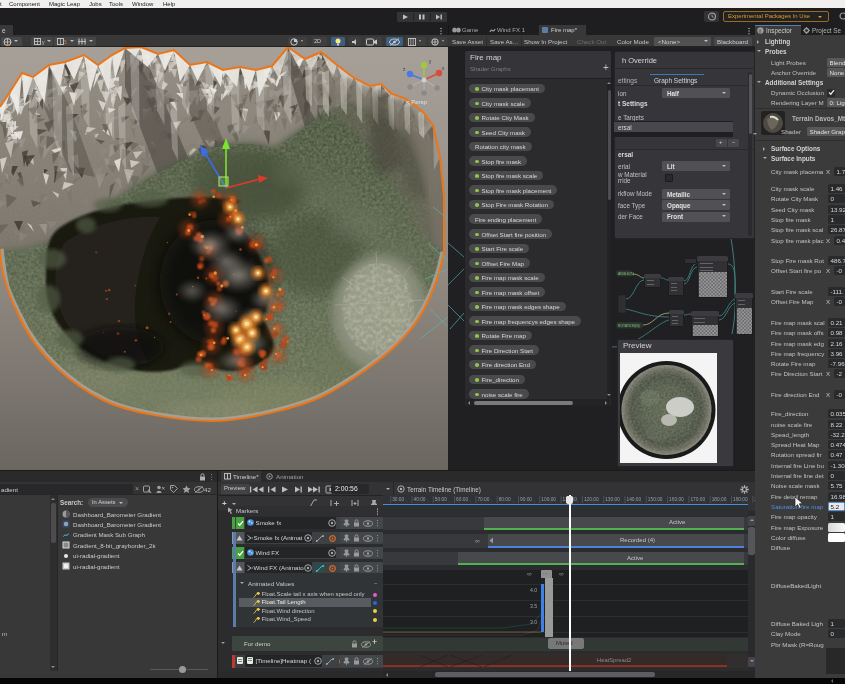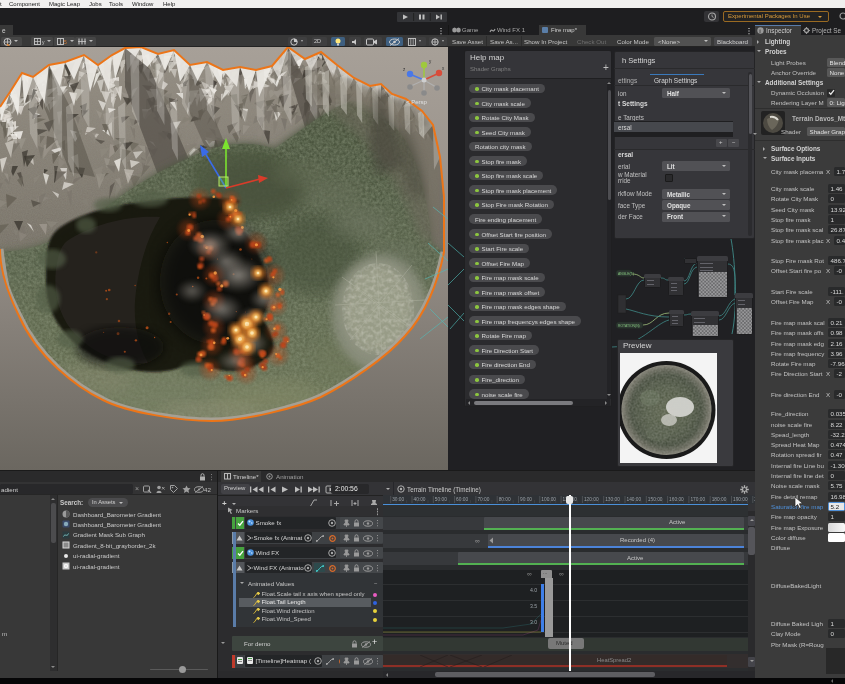--- a/index.html
+++ b/index.html
@@ -1380,21 +1380,21 @@
 <div class="a" style="left:691px;top:311px;width:28px;height:5px;background:#3c3c40;border-radius:1.5px 1.5px 0 0"></div>
 <div class="a" style="left:693.5px;top:318.0px;width:11.76px;height:1.2px;background:#63636a"></div>
 <div class="a" style="left:693.5px;top:321.5px;width:11.76px;height:1.2px;background:#63636a"></div>
 <div class="a" style="left:692.5px;top:324.5px;width:25px;height:11px;background:conic-gradient(#98989a 90deg,#6b6b6d 90deg 180deg,#98989a 180deg 270deg,#6b6b6d 270deg) 0 0/3.5px 3.5px"></div>
 <div class="a" style="left:735px;top:293px;width:18px;height:42px;background:#313134;border:0.5px solid #1c1c1e;border-radius:1.5px"></div>
 <div class="a" style="left:735px;top:293px;width:18px;height:5px;background:#3c3c40;border-radius:1.5px 1.5px 0 0"></div>
 <div class="a" style="left:737.5px;top:300.0px;width:7.56px;height:1.2px;background:#63636a"></div>
 <div class="a" style="left:737.5px;top:303.5px;width:7.56px;height:1.2px;background:#63636a"></div>
 <div class="a" style="left:736.5px;top:307.5px;width:15px;height:26px;background:conic-gradient(#98989a 90deg,#6b6b6d 90deg 180deg,#98989a 180deg 270deg,#6b6b6d 270deg) 0 0/3.5px 3.5px"></div>
 <div class="a" style="left:614px;top:51px;width:141px;height:188px;background:#36363a;border:1px solid #242426;border-radius:2px"></div>
-<div class="txt" style="left:622px;top:55.5px;font-size:7.5px;color:#d6d6d6;font-weight:400;">h Settings</div>
+<div class="txt" style="left:622px;top:55.5px;font-size:7.5px;color:#d6d6d6;font-weight:400;">h Override</div>
 <div class="a" style="left:614px;top:68px;width:141px;height:1px;background:#2a2a2c"></div>
 <div class="txt" style="left:618px;top:77px;font-size:6.5px;color:#b0b0b0;font-weight:400;">ettings</div>
 <div class="a" style="left:650px;top:73.5px;width:54px;height:1.5px;background:#3a79bb"></div>
 <div class="txt" style="left:654px;top:77px;font-size:6.5px;color:#d8d8d8;font-weight:400;">Graph Settings</div>
 <div class="a" style="left:614px;top:85px;width:141px;height:1px;background:#2a2a2c"></div>
 <div class="txt" style="left:618px;top:89.5px;font-size:6.3px;color:#c0c0c0;font-weight:400;">ion</div>
 <div class="a" style="left:662px;top:88px;width:68px;height:10px;background:#515155;border-radius:1.5px"></div>
 <div class="txt" style="left:667px;top:89.5px;font-size:6.3px;color:#e0e0e0;font-weight:700;">Half</div>
 <div class="a" style="left:722px;top:91.5px;width:0;height:0;border-left:2.2px solid transparent;border-right:2.2px solid transparent;border-top:2.9700000000000006px solid #c0c0c0"></div>
 <div class="txt" style="left:618px;top:100px;font-size:6.5px;color:#d8d8d8;font-weight:700;">t Settings</div>
@@ -1424,21 +1424,21 @@
 <div class="txt" style="left:667px;top:201.5px;font-size:6.3px;color:#e0e0e0;font-weight:700;">Opaque</div>
 <div class="a" style="left:722px;top:203.5px;width:0;height:0;border-left:2.2px solid transparent;border-right:2.2px solid transparent;border-top:2.9700000000000006px solid #c0c0c0"></div>
 <div class="txt" style="left:618px;top:212.5px;font-size:6.3px;color:#c0c0c0;font-weight:400;">der Face</div>
 <div class="a" style="left:662px;top:211.5px;width:68px;height:10px;background:#515155;border-radius:1.5px"></div>
 <div class="txt" style="left:667px;top:212.5px;font-size:6.3px;color:#e0e0e0;font-weight:700;">Front</div>
 <div class="a" style="left:722px;top:214.5px;width:0;height:0;border-left:2.2px solid transparent;border-right:2.2px solid transparent;border-top:2.9700000000000006px solid #c0c0c0"></div>
 <div class="a" style="left:748px;top:72px;width:4px;height:164px;background:#2b2b2e;border-radius:2px"></div>
 <div class="a" style="left:748.5px;top:74px;width:3px;height:60px;background:#55555a;border-radius:2px"></div>
 <div class="a" style="left:464px;top:50px;width:148px;height:357px;background:#2b2b2e;border:1px solid #1f1f21;border-radius:2px"></div>
 <div class="a" style="left:465px;top:51px;width:146px;height:27px;background:#353539;border-radius:2px 2px 0 0"></div>
-<div class="txt" style="left:470px;top:53px;font-size:8px;color:#d4d4d4;font-weight:400;">Help map</div>
+<div class="txt" style="left:470px;top:53px;font-size:8px;color:#d4d4d4;font-weight:400;">Fire map</div>
 <div class="txt" style="left:470px;top:66px;font-size:6px;color:#7e7e7e;font-weight:400;">Shader Graphs</div>
 <div class="txt" style="left:603px;top:62px;font-size:10px;color:#c0c0c0;font-weight:400;">+</div>
 <div class="a" style="left:464px;top:78px;width:148px;height:1px;background:#1f1f21"></div>
 <div class="a" style="left:469px;top:83.5px;height:9.5px;background:#4a4a4d;border-radius:5px;padding:1.5px 6px 0 6px;font-size:6.2px;color:#d8d8d8;white-space:nowrap"><span style="display:inline-block;width:3.5px;height:3.5px;border-radius:50%;background:#8dc63f;margin-right:3px;vertical-align:0.5px"></span>City mask placemant</div>
 <div class="a" style="left:469px;top:98.05px;height:9.5px;background:#4a4a4d;border-radius:5px;padding:1.5px 6px 0 6px;font-size:6.2px;color:#d8d8d8;white-space:nowrap"><span style="display:inline-block;width:3.5px;height:3.5px;border-radius:50%;background:#8dc63f;margin-right:3px;vertical-align:0.5px"></span>City mask scale</div>
 <div class="a" style="left:469px;top:112.6px;height:9.5px;background:#4a4a4d;border-radius:5px;padding:1.5px 6px 0 6px;font-size:6.2px;color:#d8d8d8;white-space:nowrap"><span style="display:inline-block;width:3.5px;height:3.5px;border-radius:50%;background:#8dc63f;margin-right:3px;vertical-align:0.5px"></span>Rotate City Mask</div>
 <div class="a" style="left:469px;top:127.14999999999999px;height:9.5px;background:#4a4a4d;border-radius:5px;padding:1.5px 6px 0 6px;font-size:6.2px;color:#d8d8d8;white-space:nowrap"><span style="display:inline-block;width:3.5px;height:3.5px;border-radius:50%;background:#8dc63f;margin-right:3px;vertical-align:0.5px"></span>Seed City mask</div>
 <div class="a" style="left:469px;top:141.7px;height:9.5px;background:#4a4a4d;border-radius:5px;padding:1.5px 6px 0 6px;font-size:6.2px;color:#d8d8d8;white-space:nowrap">Rotation city mask</div>
 <div class="a" style="left:469px;top:156.25px;height:9.5px;background:#4a4a4d;border-radius:5px;padding:1.5px 6px 0 6px;font-size:6.2px;color:#d8d8d8;white-space:nowrap"><span style="display:inline-block;width:3.5px;height:3.5px;border-radius:50%;background:#8dc63f;margin-right:3px;vertical-align:0.5px"></span>Stop fire mask</div>
 <div class="a" style="left:469px;top:170.8px;height:9.5px;background:#4a4a4d;border-radius:5px;padding:1.5px 6px 0 6px;font-size:6.2px;color:#d8d8d8;white-space:nowrap"><span style="display:inline-block;width:3.5px;height:3.5px;border-radius:50%;background:#8dc63f;margin-right:3px;vertical-align:0.5px"></span>Stop fire mask scale</div>

